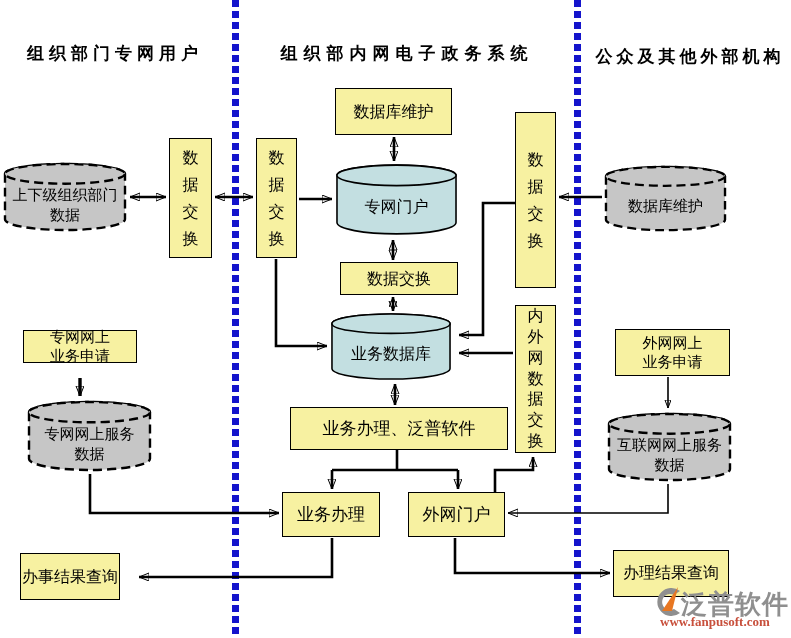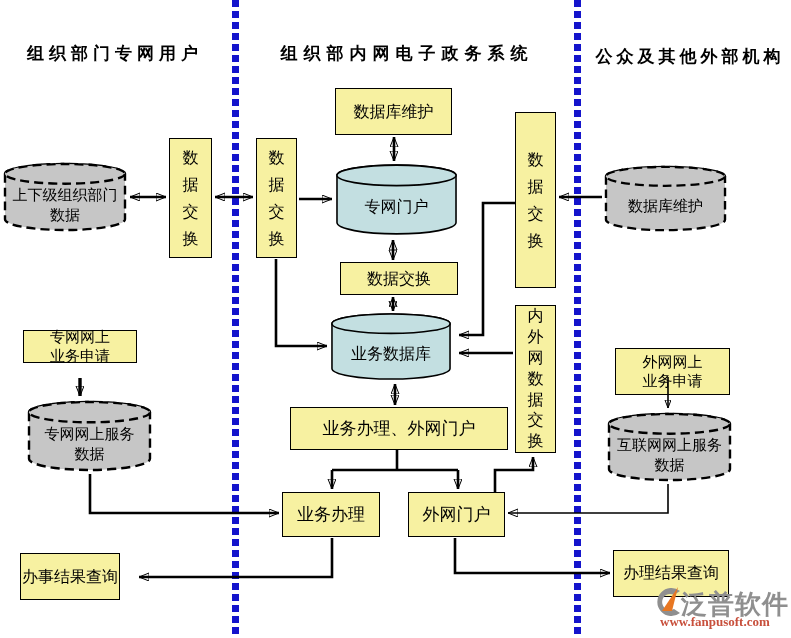--- a/index.html
+++ b/index.html
@@ -133,42 +133,42 @@
   </div>
 
   <div class="box" style="left:515px;top:112px;width:41px;height:176px;">
     <span class="vtext">数据交换</span>
   </div>
 
   <div class="box" style="left:340px;top:262px;width:118px;height:33px;">
     <span class="lbl">数据交换</span>
   </div>
 
-  <div class="box" style="left:515px;top:305px;width:41px;height:148px;align-items:flex-end;">
+  <div class="box" style="left:515px;top:305px;width:41px;height:148px;">
     <span class="vtext tight">内外网数据交换</span>
   </div>
 
   <div class="box" style="left:290px;top:407px;width:218px;height:43px;">
-    <span class="lbl big">业务办理、外网门户</span>
+    <span class="lbl big">业务办理、泛普软件</span>
   </div>
 
   <div class="box" style="left:282px;top:492px;width:98px;height:45px;">
     <span class="lbl big">业务办理</span>
   </div>
 
   <div class="box" style="left:408px;top:492px;width:97px;height:45px;">
     <span class="lbl big">外网门户</span>
   </div>
 
   <div class="box" style="left:23px;top:330px;width:114px;height:33px;">
     <span class="lbl small">专网网上
 业务申请</span>
   </div>
 
-  <div class="box" style="left:615px;top:348px;width:115px;height:47px;">
+  <div class="box" style="left:615px;top:329px;width:115px;height:47px;">
     <span class="lbl small">外网网上
 业务申请</span>
   </div>
 
   <div class="box" style="left:20px;top:553px;width:100px;height:47px;">
     <span class="lbl">办事结果查询</span>
   </div>
 
   <div class="box" style="left:613px;top:550px;width:116px;height:47px;font-family:Liberation Mono, monospace;">
     <span class="lbl">办理结果查询</span>

